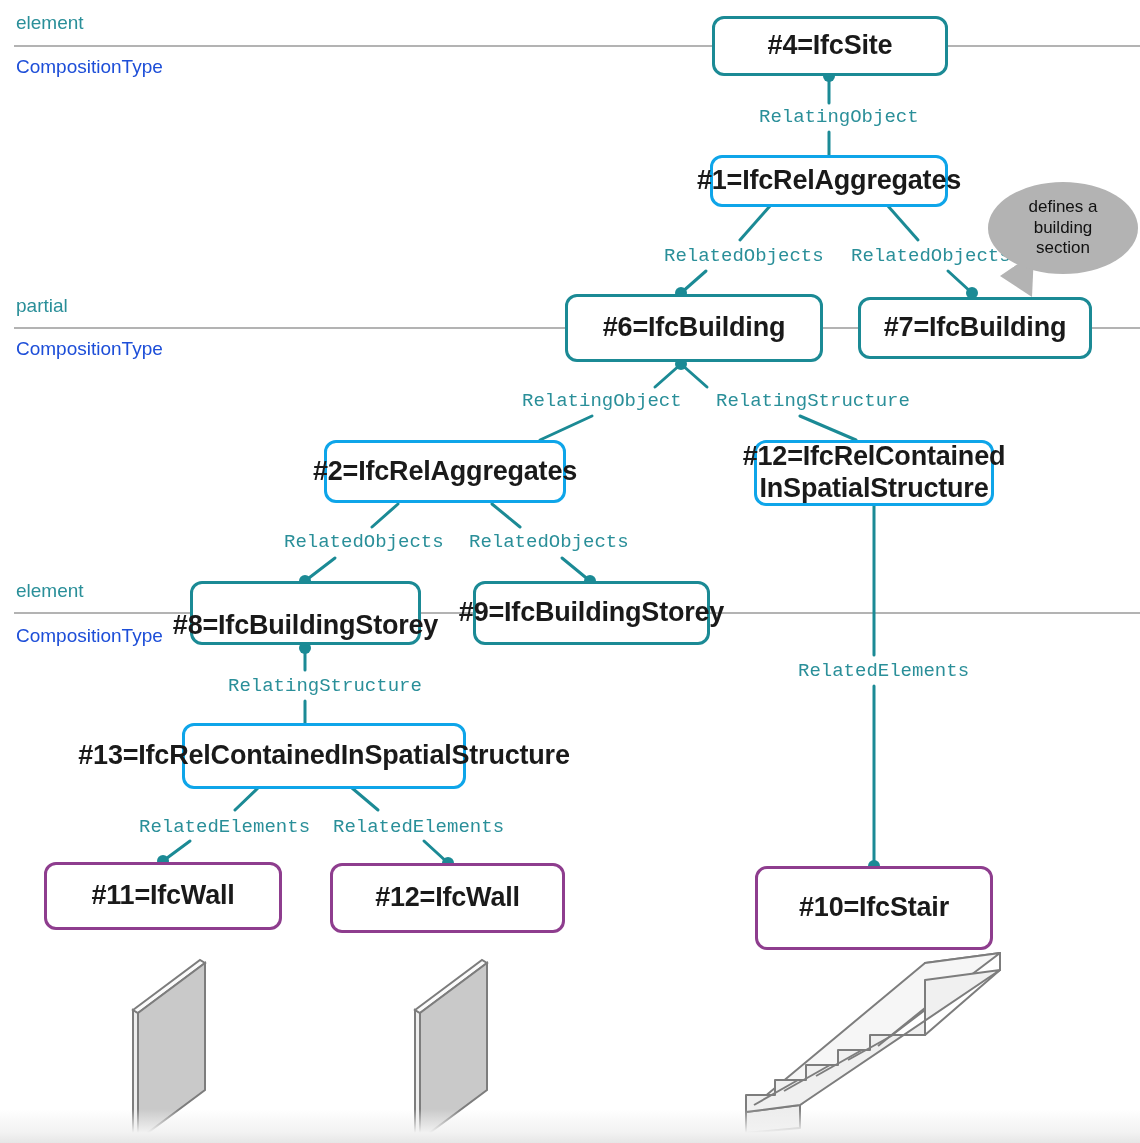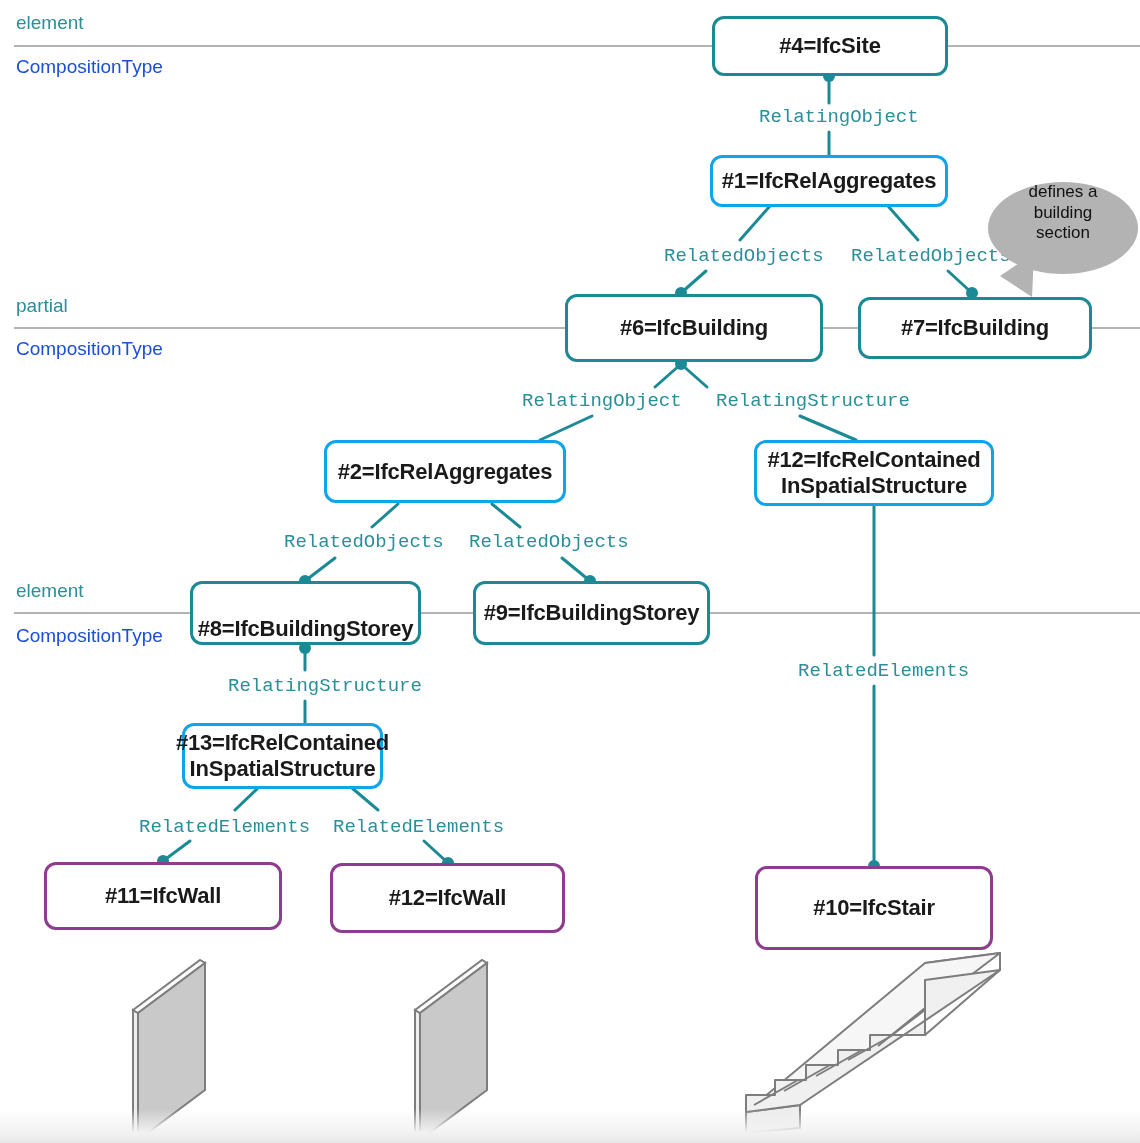--- a/index.html
+++ b/index.html
@@ -27,21 +27,21 @@
   .node {
     position: absolute;
     box-sizing: border-box;
     background: #ffffff;
     border-radius: 12px;
     display: flex;
     align-items: center;
     justify-content: center;
     text-align: center;
     font-weight: bold;
-    font-size: 22px;
+    font-size: 27px;
     color: #1a1a1a;
     line-height: 1.18;
     letter-spacing: -0.2px;
   }
   .node.spatial { border: 3px solid #1b8a95; }
   .node.rel     { border: 3px solid #0ea5e9; }
   .node.product { border: 3px solid #8e3d8e; }
 
   .edge-label {
     position: absolute;
@@ -63,20 +63,21 @@
     font-size: 19px;
     color: #1d4ed8;
     white-space: nowrap;
   }
   .bubble {
     position: absolute;
     background: #b3b3b3;
     border-radius: 50%;
     display: flex;
     align-items: center;
+    justify-content: center;
     text-align: center;
     font-size: 17px;
     color: #111111;
     line-height: 1.22;
   }
   .bottom-fade {
     position: absolute;
     left: 0;
     bottom: 0;
     width: 1140px;
@@ -216,21 +217,21 @@
   </div>
 
   <div class="node spatial" style="left:190px; top:581px; width:231px; height:64px;align-items:flex-end;">
     <span>#8=IfcBuildingStorey</span>
   </div>
 
   <div class="node spatial" style="left:473px; top:581px; width:237px; height:64px;">
     <span>#9=IfcBuildingStorey</span>
   </div>
 
-  <div class="node rel" style="left:182px; top:723px; width:201px; height:66px; flex-direction:column;">
+  <div class="node rel" style="left:182px; top:723px; width:284px; height:66px; ">
     <span>#13=IfcRelContained</span>
     <span>InSpatialStructure</span>
   </div>
 
   <div class="node product" style="left:44px; top:862px; width:238px; height:68px;">
     <span>#11=IfcWall</span>
   </div>
 
   <div class="node product" style="left:330px; top:863px; width:235px; height:70px;">
     <span>#12=IfcWall</span>

